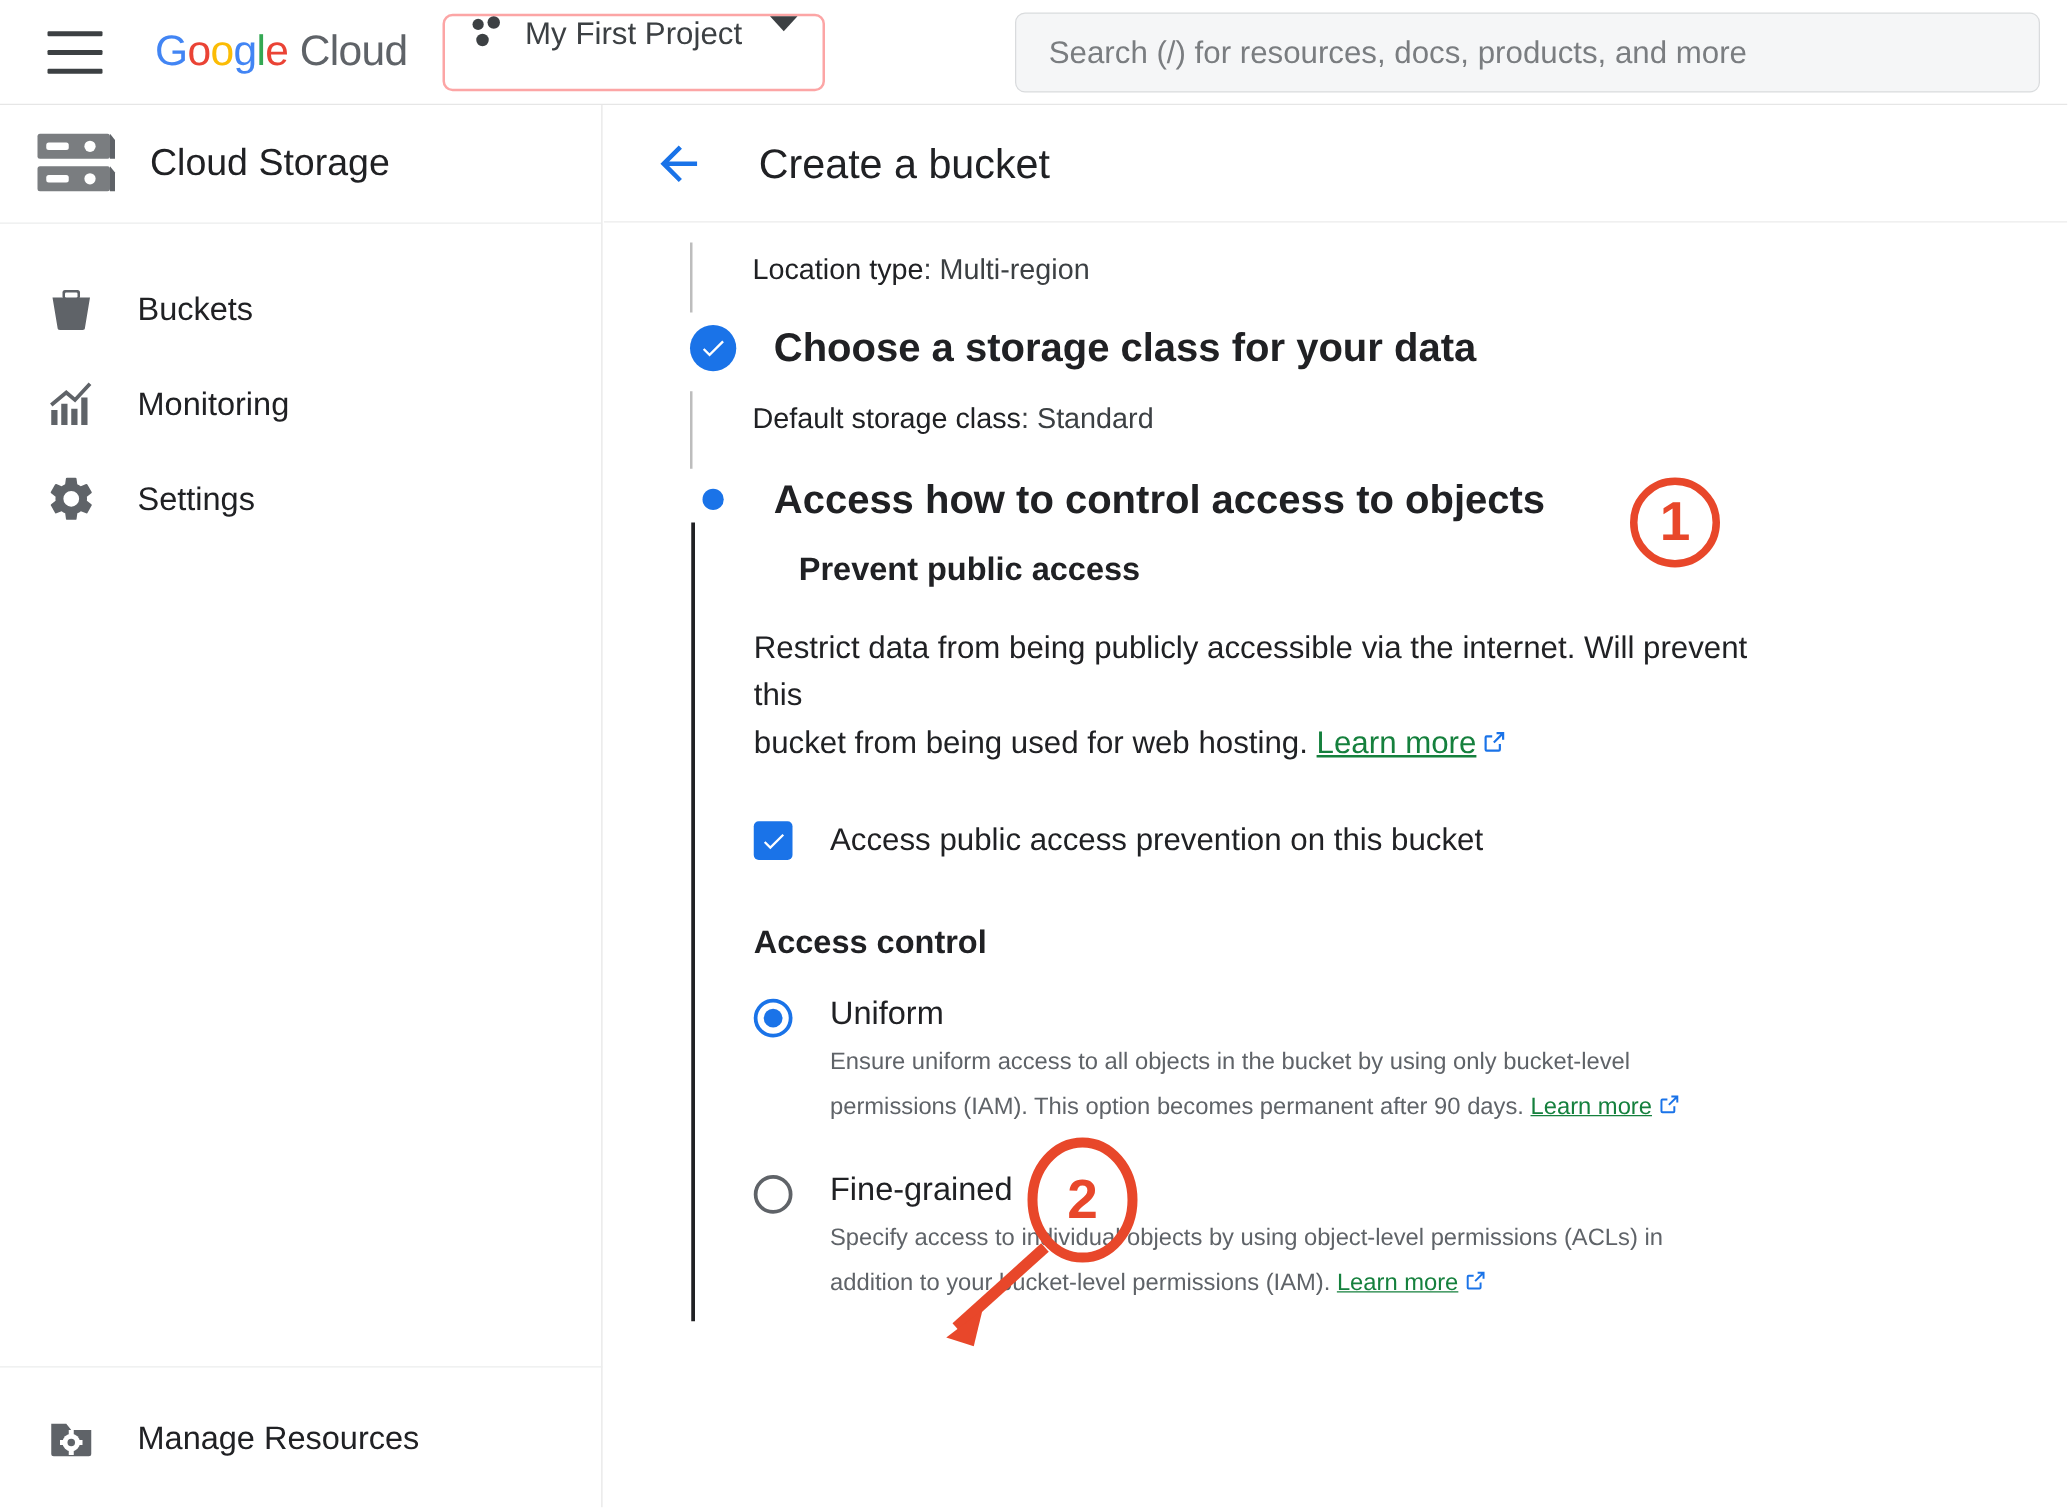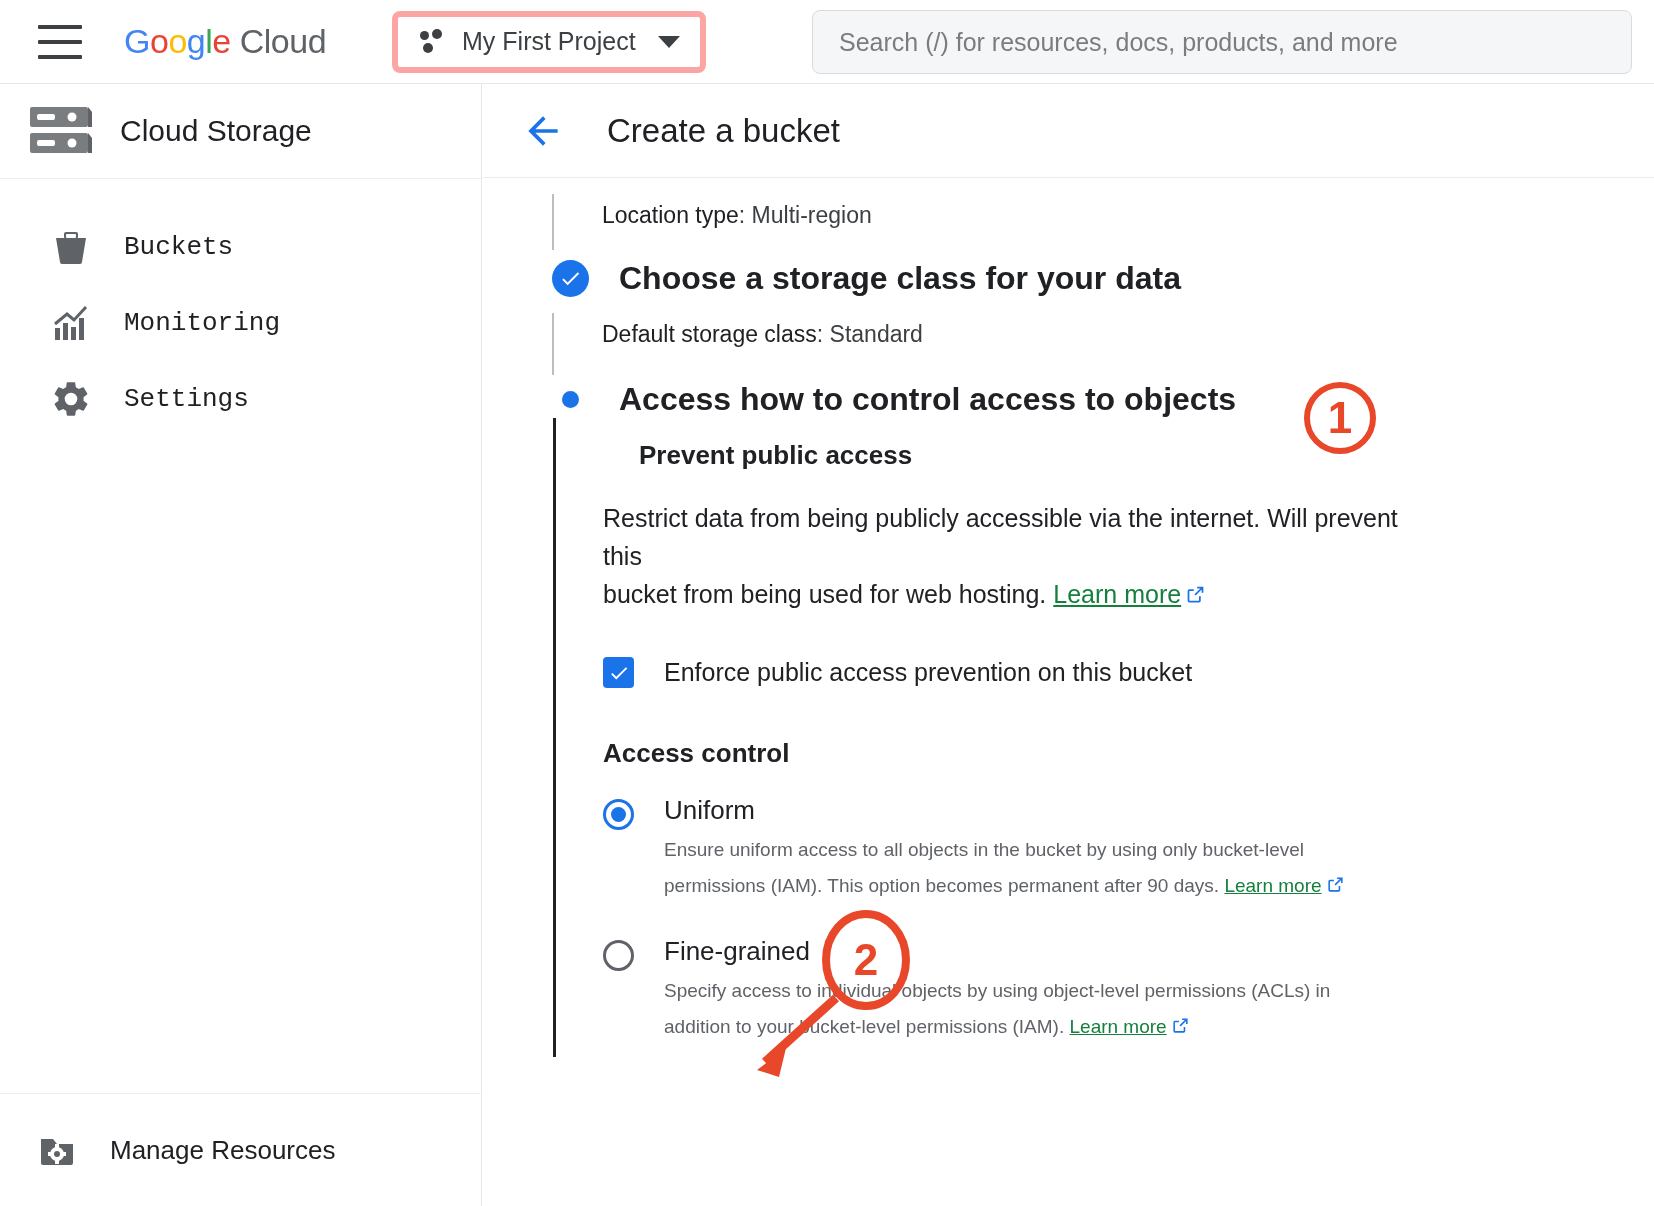--- a/index.html
+++ b/index.html
@@ -37,25 +37,25 @@
   }
   .gc-logo .g1 { color: #4285F4; }
   .gc-logo .o1 { color: #EA4335; }
   .gc-logo .o2 { color: #FBBC05; }
   .gc-logo .g2 { color: #4285F4; }
   .gc-logo .l1 { color: #34A853; }
   .gc-logo .e1 { color: #EA4335; }
   .gc-logo .cloudword { color: #5f6368; margin-left: 9px; }
 
   .project-pill {
-    margin-left: 66px;
+    margin-left: 28px;
     height: 62px;
-    border: 6px solid #fca5a5;
+    border: 2px solid #fca5a5;
     border-radius: 8px;
-    display: flex; align-items: center;
+    display: flex; 
     padding: 0 20px 0 22px;
     cursor: pointer;
     background: #fff;
   }
   .proj-dots { width: 26px; height: 26px; position: relative; margin-right: 16px; flex: none; }
   .proj-dots i { position: absolute; background: #3c4043; border-radius: 50%; display: block; }
   .proj-dots i:nth-child(1) { width: 9px; height: 9px; left: 0; top: 2px; }
   .proj-dots i:nth-child(2) { width: 10px; height: 10px; left: 12px; top: 0px; }
   .proj-dots i:nth-child(3) { width: 10px; height: 10px; left: 3px; top: 14px; }
   .proj-name { font-size: 25px; color: #3c4043; white-space: nowrap; }
@@ -99,23 +99,22 @@
     border-bottom: 1px solid #eceded;
     cursor: pointer;
   }
   .storage-icon { width: 66px; height: 52px; flex: none; margin-right: 26px; }
   .sb-head-title { font-size: 30px; color: #202124; }
 
   .sb-list { padding-top: 30px; }
   .sb-item {
     height: 76px;
     display: flex; align-items: center;
-    padding-left: 48px;
-    cursor: pointer;
-    font-family: Liberation Mono, monospace;
+    padding-left: 34px;
+    cursor: pointer;
   }
   .sb-ico { width: 46px; height: 46px; flex: none; margin-right: 30px; display: flex; align-items: center; justify-content: center; }
   .sb-label { font-size: 26px; color: #202124; }
 
   .sb-bottom {
     position: absolute; left: 0; bottom: 0;
     width: 482px;
     border-top: 1px solid #eceded;
     height: 113px;
     display: flex; align-items: center;
@@ -382,21 +381,21 @@
                   <path fill="none" stroke="#1a73e8" stroke-width="2" d="M14 4h6v6M20 4l-8.5 8.5M17 14v5a1 1 0 0 1-1 1H5a1 1 0 0 1-1-1V8a1 1 0 0 1 1-1h5"></path>
                 </svg></span>
           </div>
 
           <div class="cb-row">
             <span class="checkbox">
               <svg width="22" height="22" viewBox="0 0 24 24">
                 <path fill="#fff" d="M9 16.2L4.8 12l-1.4 1.4L9 19 21 7l-1.4-1.4z"></path>
               </svg>
             </span>
-            <span class="cb-label">Enforce public access prevention on this bucket</span>
+            <span class="cb-label">Access public access prevention on this bucket</span>
           </div>
 
           <div class="acc-head">Access control</div>
 
           
           <div class="radio-row" style="margin-bottom:30px;">
             <span class="radio on">
                 <i></i>
               </span>
             <span class="radio-main">

